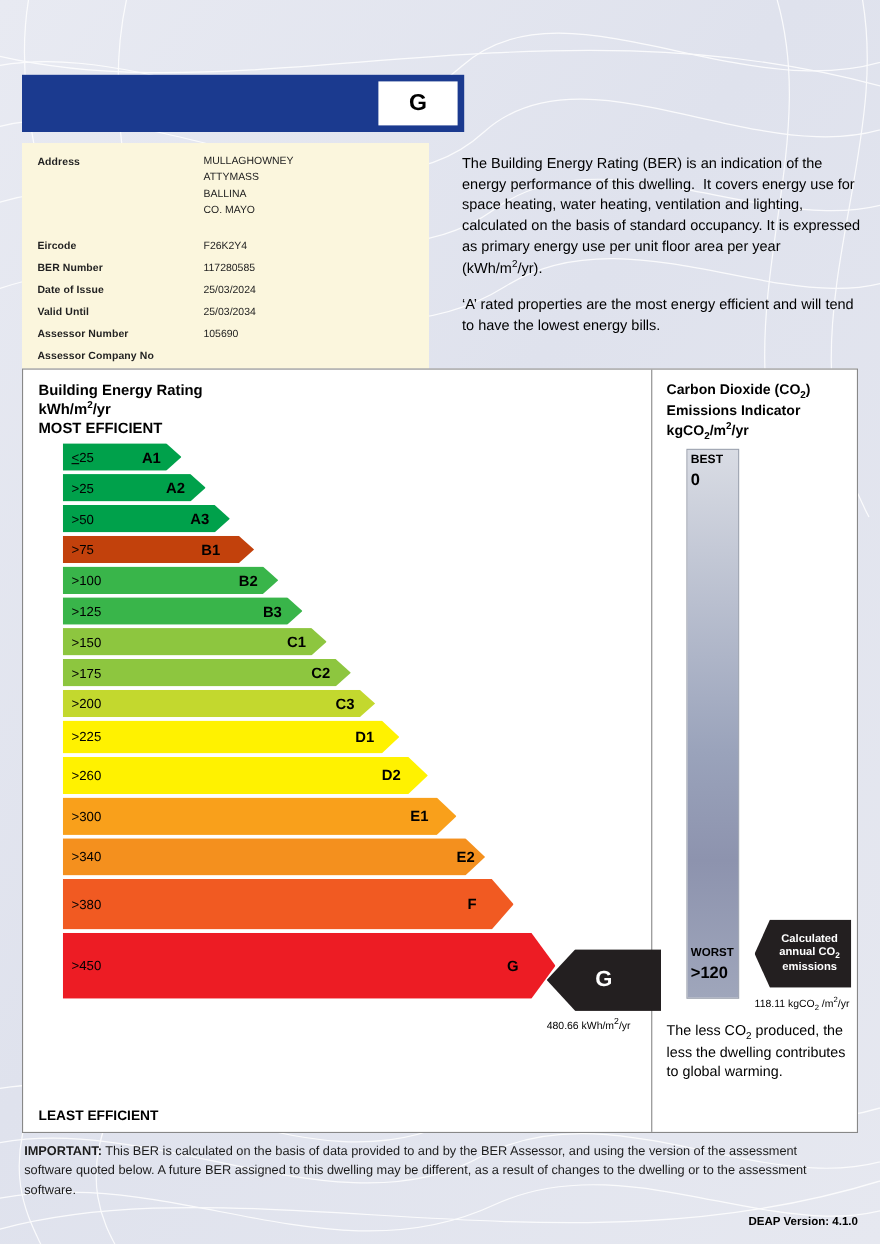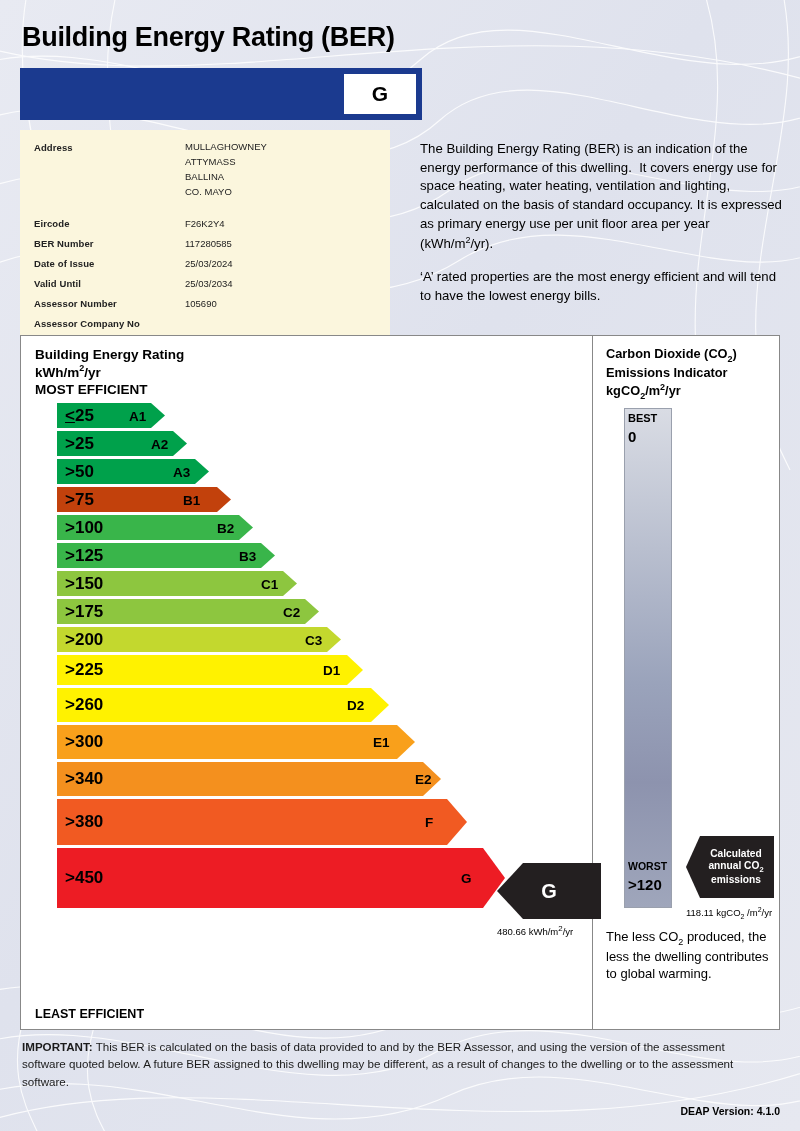--- a/index.html
+++ b/index.html
@@ -100,21 +100,21 @@
 
   .bars { position: absolute; left: 14px; top: 67px; width: 545px; }
   .bar {
     position: absolute;
     left: 22px;
     display: block;
     color: #000;
   }
   .bar .range {
     position: absolute; left: 8px; top: 50%; transform: translateY(-50%);
-    font-size: 17px; font-weight: bold; white-space: nowrap;
+    font-size: 12px; font-weight: normal; white-space: nowrap;
   }
   .bar .grade {
     position: absolute; top: 50%; transform: translateY(-50%);
     font-size: 13.5px; font-weight: bold;
   }
 
   
   .result-arrow {
     position: absolute;
     background: #231f20;
@@ -200,21 +200,20 @@
       <path d="M700,-20 C760,140 640,300 730,470 C790,620 660,800 740,1000"></path>
       <path d="M780,-20 C820,140 700,300 790,470"></path>
       <path d="M-40,40 C200,120 500,-20 840,90"></path>
       <path d="M-40,1130 C200,1040 520,1180 840,1060"></path>
     </g>
   </svg>
 </div>
 
 <div class="page">
 
-  <div class="title">Building Energy Rating (BER)</div>
 
   <div class="ber-band">
     <div class="ber-band-box">G</div>
   </div>
 
   <div class="details">
     <div class="lbl" style="top:12px;">Address</div>
     <div class="addr-line" style="top:11px;">MULLAGHOWNEY</div>
     <div class="addr-line" style="top:26px;">ATTYMASS</div>
     <div class="addr-line" style="top:41px;">BALLINA</div>

